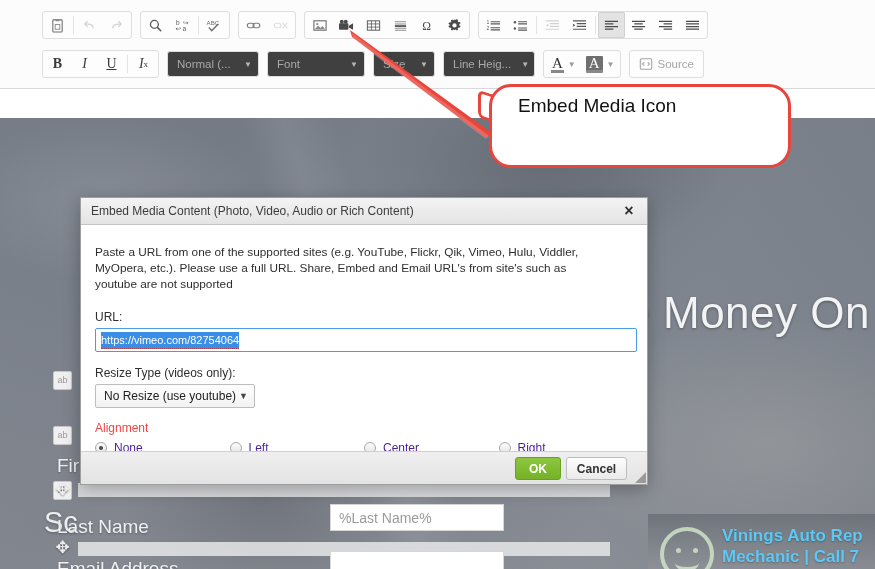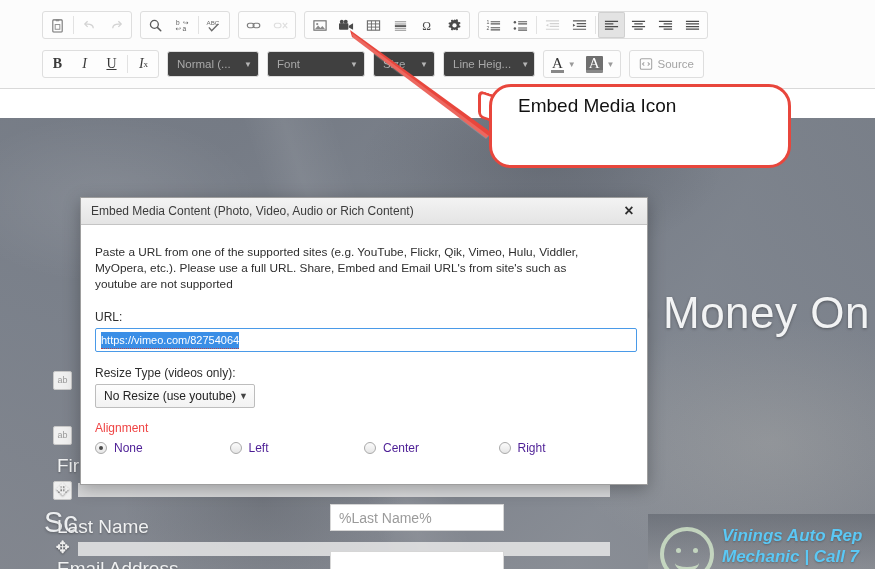--- a/index.html
+++ b/index.html
@@ -163,21 +163,20 @@
   .video-smiley .mouth {
     left: 11px; top: 24px; width: 24px; height: 12px;
     border-radius: 0 0 14px 14px; background: transparent;
     border-bottom: 4px solid #cfe3c8; border-radius: 50%;
   }
   .video-title {
     position: absolute; left: 74px; top: 11px;
     color: #5bc8f5; font-size: 17px; font-weight: bold;
     line-height: 21px; white-space: nowrap;
     text-shadow: 0 1px 2px rgba(0,0,0,.25);
-    font-style: italic;
   }
 
   
   .form-label {
     position: absolute; color: #f0f1f2; font-size: 19px;
     text-shadow: 0 1px 2px rgba(0,0,0,.3);
   }
   .form-input {
     position: absolute;
     background: #fff;
@@ -643,20 +642,25 @@
           <span class="radio"></span>
           <span>Center</span>
         </label>
         <label class="align-opt">
           <span class="radio"></span>
           <span>Right</span>
         </label>
       </div>
     </div>
 
+    <div class="modal-foot">
+      <div class="btn btn-ok">OK</div>
+      <div class="btn btn-cancel">Cancel</div>
+      <div class="resize-grip"></div>
+    </div>
   </div>
 
   <svg class="arrow-svg" width="875" height="569">
     <polygon points="350,30 492,133 486,138 352,37" fill="#e8463c"></polygon>
     <polygon points="352,33 489,136 486,139 353,39" fill="#ffffff" opacity="0.18"></polygon>
   </svg>
   <div class="callout-tail"></div>
   <div class="callout">
     <div class="callout-text">Embed Media Icon</div>
   </div>

